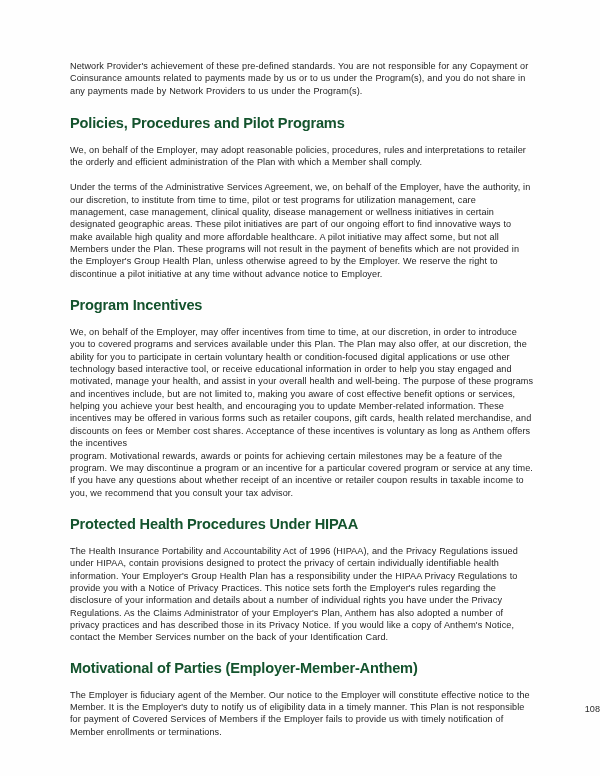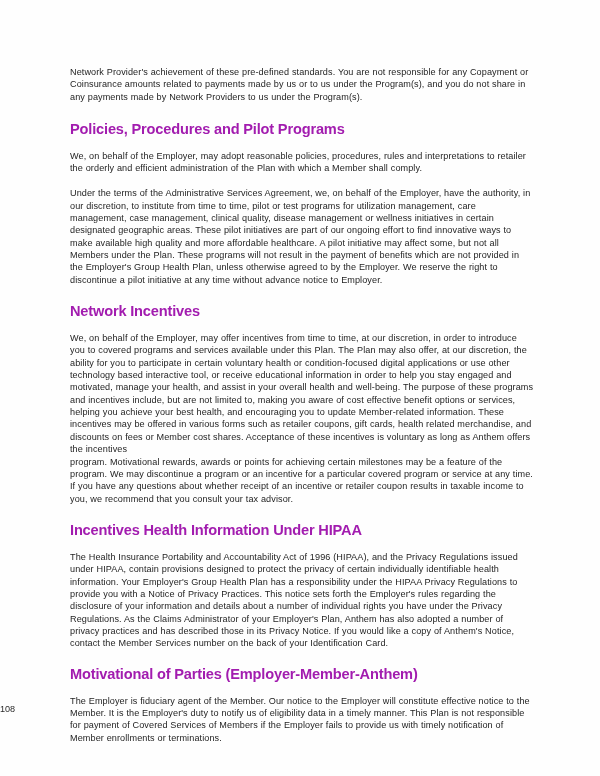--- a/index.html
+++ b/index.html
@@ -17,51 +17,51 @@
   .page {
     position: relative;
     width: 600px;
     height: 776px;
     background: #fefefe;
     box-sizing: border-box;
   }
   .content {
     position: absolute;
     left: 70px;
-    top: 66px;
+    top: 60px;
     width: 464px;
   }
   p.body-text {
     margin: 0;
     font-size: 9.1px;
     line-height: 12.35px;
     color: #242424;
     text-align: left;
     letter-spacing: 0.01em;
     word-spacing: 0.02em;
   }
   h2.section-heading {
     margin: 0;
     font-size: 14.6px;
     line-height: 18px;
     font-weight: bold;
-    color: #a21caf;
+    color: #14532d;
     letter-spacing: -0.012em;
   }
   .gap-heading-top-1 { height: 17px; }
   .gap-heading-bottom { height: 12px; }
   .gap-para { height: 12.6px; }
   .gap-heading-top { height: 16px; }
   .gap-heading-top-tight { height: 15px; }
   .page-number {
     position: absolute;
     left: 0;
     top: 703px;
     width: 600px;
-    text-align: left;
+    text-align: right;
     font-size: 9.1px;
     line-height: 12px;
     color: #2b2b2b;
   }
 </style>
 </head>
 <body>
 
 <div class="page">
 
@@ -76,31 +76,31 @@
     <div class="gap-heading-bottom"></div>
 
     <p class="body-text">We, on behalf of the Employer, may adopt reasonable policies, procedures, rules and interpretations to retailer the orderly and efficient administration of the Plan with which a Member shall comply.</p>
 
     <div class="gap-para"></div>
 
     <p class="body-text">Under the terms of the Administrative Services Agreement, we, on behalf of the Employer, have the authority, in our discretion, to institute from time to time, pilot or test programs for utilization management, care management, case management, clinical quality, disease management or wellness initiatives in certain designated geographic areas. These pilot initiatives are part of our ongoing effort to find innovative ways to make available high quality and more affordable healthcare.  A pilot initiative may affect some, but not all Members under the Plan.  These programs will not result in the payment of benefits which are not provided in the Employer's Group Health Plan, unless otherwise agreed to by the Employer.  We reserve the right to discontinue a pilot initiative at any time without advance notice to Employer.</p>
 
     <div class="gap-heading-top"></div>
 
-    <h2 class="section-heading">Network Incentives</h2>
+    <h2 class="section-heading">Program Incentives</h2>
 
     <div class="gap-heading-bottom"></div>
 
     <p class="body-text">We, on behalf of the Employer, may offer incentives from time to time, at our discretion, in order to introduce you to covered programs and services available under this Plan.  The Plan may also offer, at our discretion, the ability for you to participate in certain voluntary health or condition-focused digital applications or use other technology based interactive tool, or receive educational information in order to help you stay engaged and motivated, manage your health, and assist in your overall health and well-being. The purpose of these programs and incentives include, but are not limited to, making you aware of cost effective benefit options or services, helping you achieve your best health, and encouraging you to update Member-related information.  These incentives may be offered in various forms such as retailer coupons, gift cards, health related merchandise, and discounts on fees or Member cost shares. Acceptance of these incentives is voluntary as long as Anthem offers the incentives</p>
 
     <p class="body-text">program.  Motivational rewards, awards or points for achieving certain milestones may be a feature of the program. We may discontinue a program or an incentive for a particular covered program or service at any time.  If you have any questions about whether receipt of an incentive or retailer coupon results in taxable income to you, we recommend that you consult your tax advisor.</p>
 
     <div class="gap-heading-top"></div>
 
-    <h2 class="section-heading">Incentives Health Information Under HIPAA</h2>
+    <h2 class="section-heading">Protected Health Procedures Under HIPAA</h2>
 
     <div class="gap-heading-bottom"></div>
 
     <p class="body-text">The Health Insurance Portability and Accountability Act of 1996 (HIPAA), and the Privacy Regulations issued under HIPAA, contain provisions designed to protect the privacy of certain individually identifiable health information.  Your Employer's Group Health Plan has a responsibility under the HIPAA Privacy Regulations to provide you with a Notice of Privacy Practices.  This notice sets forth the Employer's rules regarding the disclosure of your information and details about a number of individual rights you have under the Privacy Regulations.  As the Claims Administrator of your Employer's Plan, Anthem has also adopted a number of privacy practices and has described those in its Privacy Notice.  If you would like a copy of Anthem's Notice, contact the Member Services number on the back of your Identification Card.</p>
 
     <div class="gap-heading-top-tight"></div>
 
     <h2 class="section-heading">Motivational of Parties (Employer-Member-Anthem)</h2>
 
     <div class="gap-heading-bottom"></div>

